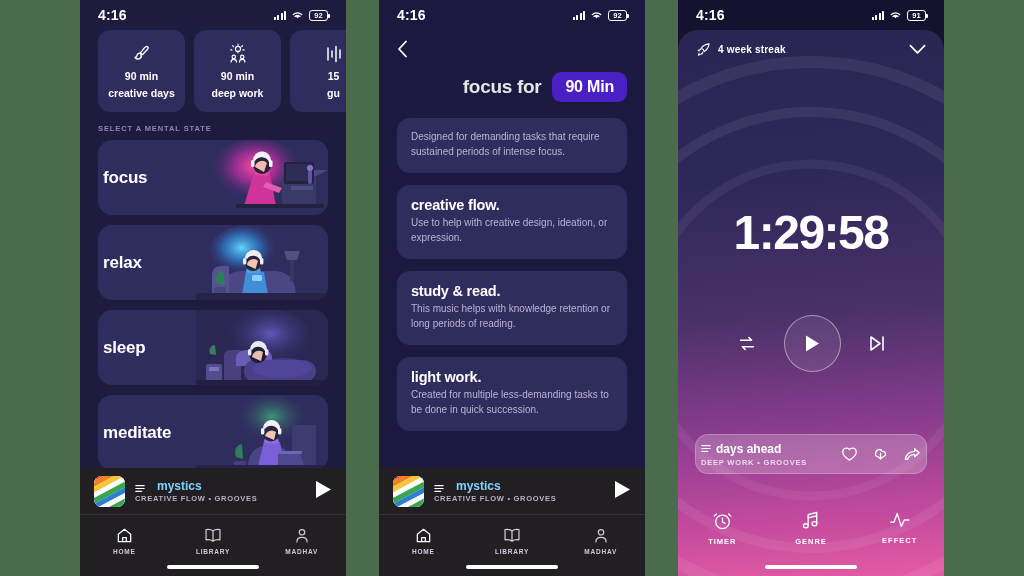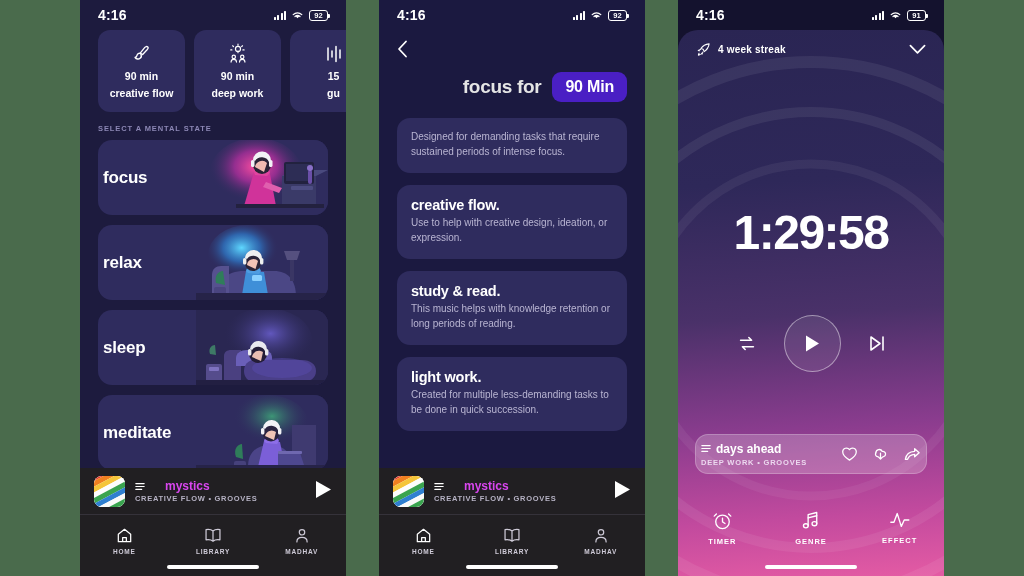--- a/index.html
+++ b/index.html
@@ -53,21 +53,21 @@
                           z-index:3; letter-spacing:-.2px; }
   .art { position:absolute; right:0; top:0; bottom:0; width:132px; overflow:hidden; }
   .art svg { width:100%; height:100%; display:block; }
 
   
   .mini { position:absolute; left:0; right:0; bottom:62px; height:46px; background:#211f22;
           display:flex; align-items:center; padding:0 14px; gap:10px; z-index:30; }
   .mini-art { width:31px; height:31px; border-radius:8px; flex:0 0 auto; overflow:hidden;
               background:#fff; }
   .mini-txt { flex:1; min-width:0; }
-  .mini-title { font-size:12px; font-weight:700; color:#d946ef; display:flex; align-items:center; gap:20px; }
+  .mini-title { font-size:12px; font-weight:700; color:#7dd3fc; display:flex; align-items:flex-end; gap:12px; }
   .mini-sub { font-size:7.5px; letter-spacing:.7px; color:#b6b2c4; font-weight:600; margin-top:1px; }
   .mini-play { color:#fff; flex:0 0 auto; }
 
   .tabbar { position:absolute; left:0; right:0; bottom:0; height:62px; background:#211f22;
             display:flex; align-items:flex-start; padding-top:12px; z-index:30;
             border-top:1px solid #35323a; }
   .tab { flex:1; display:flex; flex-direction:column; align-items:center; gap:4px; color:#cfcbd8; }
   .tab-lbl { font-size:6.5px; letter-spacing:.8px; font-weight:700; }
   .homebar { position:absolute; bottom:7px; left:50%; transform:translateX(-50%);
              width:92px; height:4px; background:#fff; border-radius:3px; z-index:35; }
@@ -141,21 +141,21 @@
 
       <div class="jump-row">
         <div class="jump-card">
           <span class="jc-ico">
             <svg width="20" height="20" viewBox="0 0 24 24" fill="none" stroke="#fff" stroke-width="1.6" stroke-linecap="round" stroke-linejoin="round">
               <path d="M19 3.5c-1.2-1-2.8-.4-3.6.6l-5.3 6.6 2.4 2.1 5.6-5.9c.9-1 1.9-2.5.9-3.4z"></path>
               <path d="M10 11.2c-1.8-.5-3.6.6-4 2.4-.3 1.4-1.1 2.2-2.3 2.6 1.4 1.9 4.2 2.5 6 1 1.5-1.2 1.8-3.2.9-4.6"></path>
             </svg>
           </span>
           <div class="jc-t">90 min</div>
-          <div class="jc-t">creative flow</div>
+          <div class="jc-t">creative days</div>
         </div>
         <div class="jump-card">
           <span class="jc-ico">
             <svg width="22" height="22" viewBox="0 0 26 26" fill="none" stroke="#fff" stroke-width="1.4" stroke-linecap="round">
               <circle cx="13" cy="7" r="3"></circle>
               <path d="M13 1.4v1.4M18.3 3.3l-1 1M20.2 8.2h-1.4M5.8 8.2H4.4M7.7 4.3l-1-1M13 10v1.4"></path>
               <circle cx="8" cy="16.4" r="2"></circle>
               <path d="M4.8 22.6c0-1.9 1.4-3.3 3.2-3.3s3.2 1.4 3.2 3.3"></path>
               <circle cx="18" cy="16.4" r="2"></circle>
               <path d="M14.8 22.6c0-1.9 1.4-3.3 3.2-3.3s3.2 1.4 3.2 3.3"></path>

